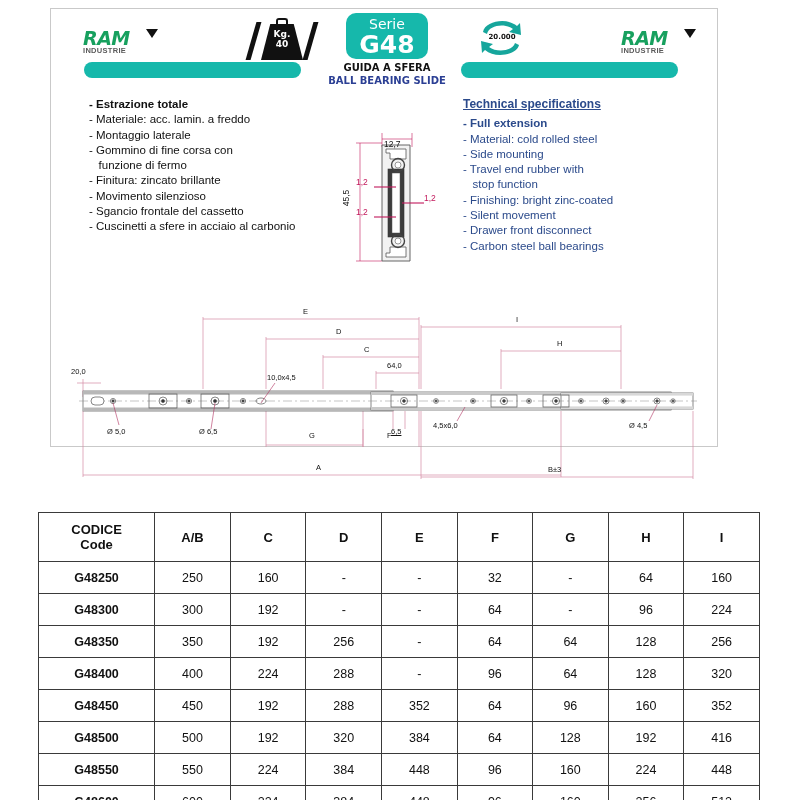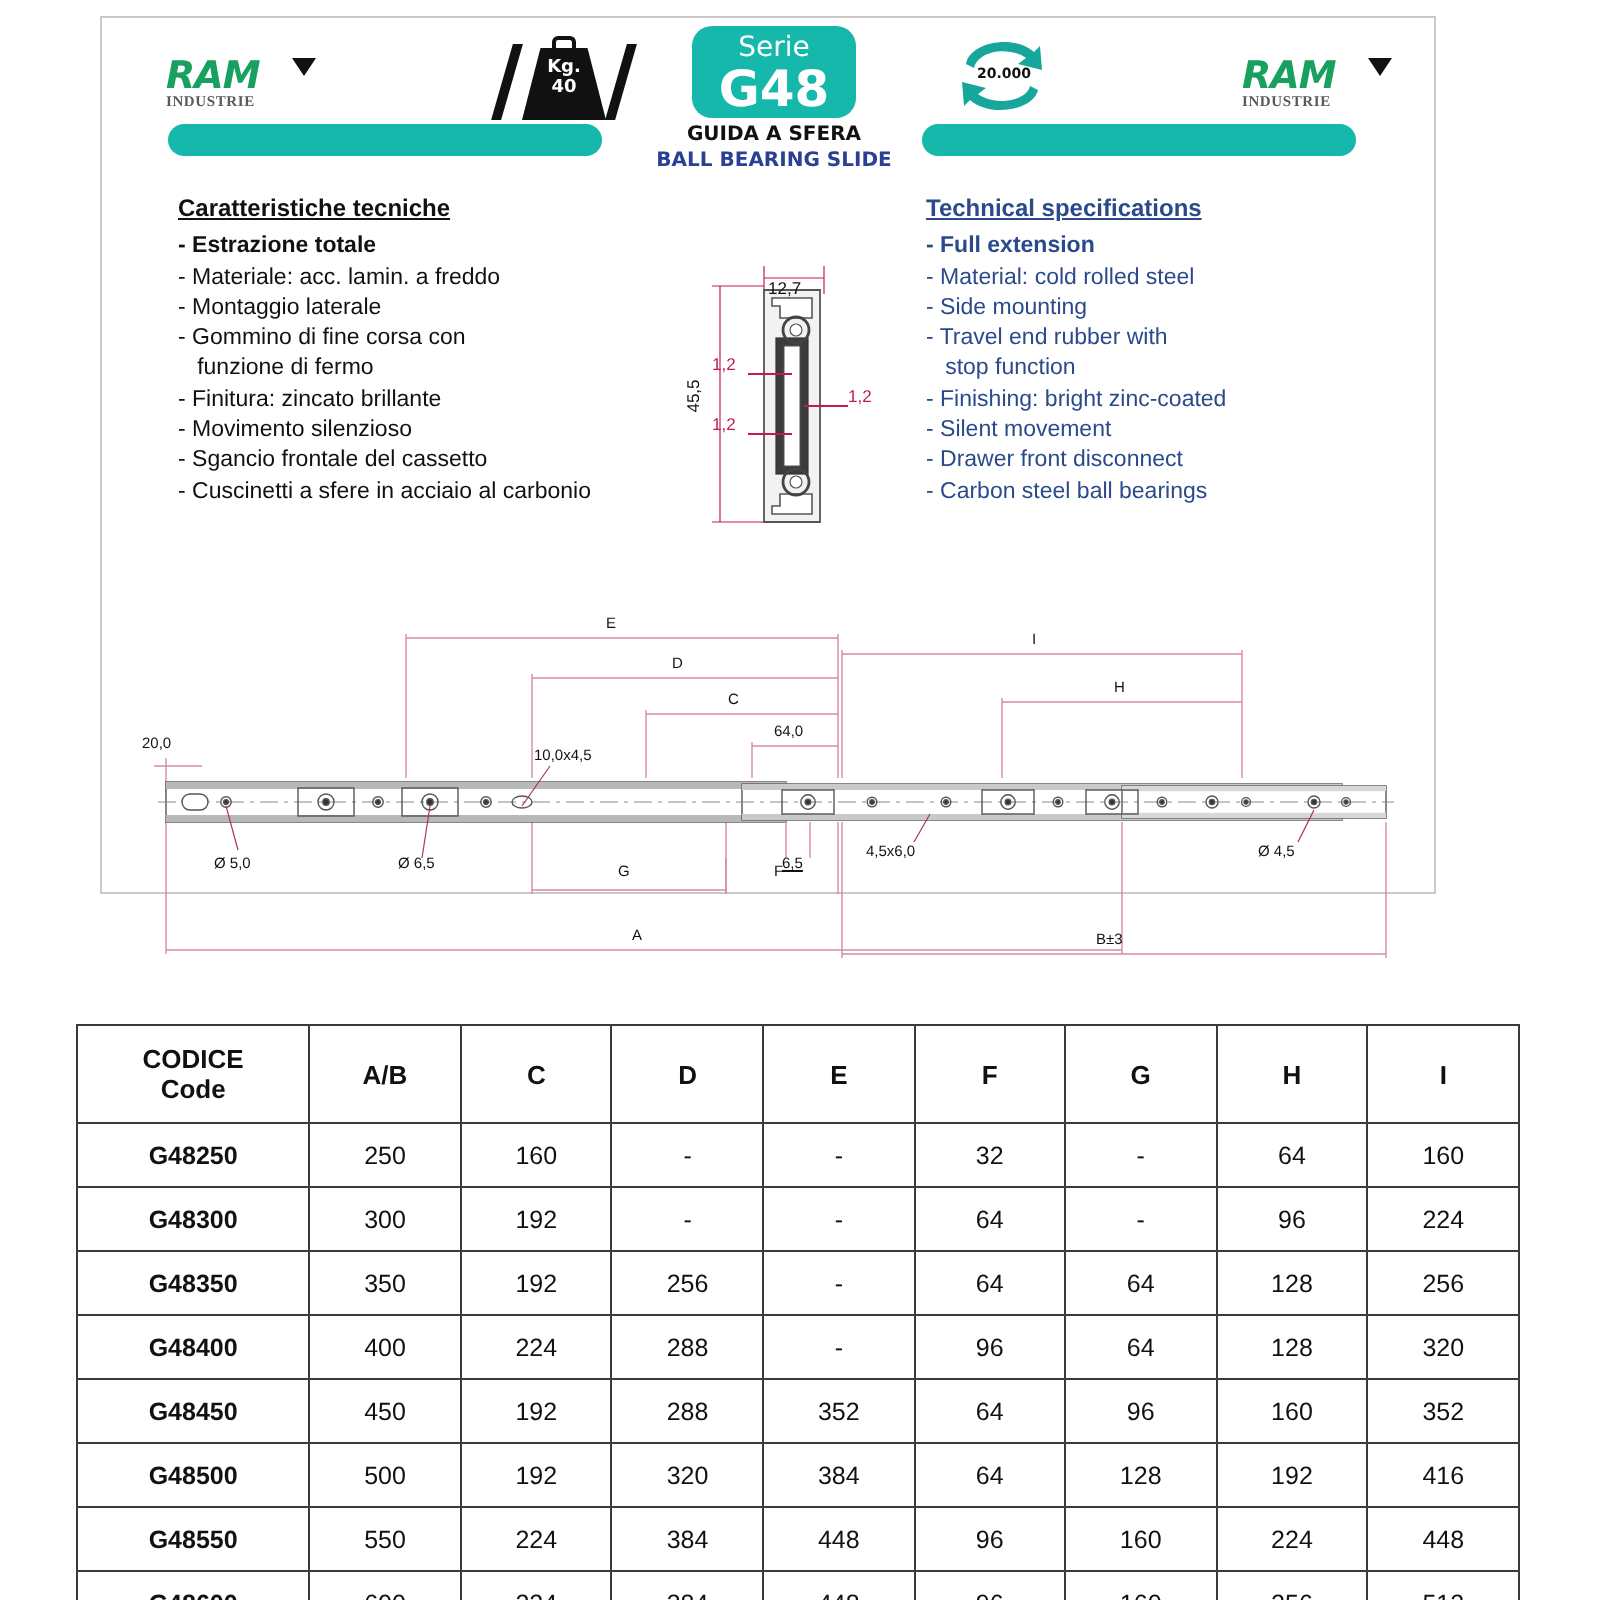--- a/index.html
+++ b/index.html
@@ -16,21 +16,21 @@
   
   .hdr{position:absolute;left:0;top:0;width:668px;height:88px;}
 
   .ram-logo{position:relative;width:78px;height:26px;}
   .ram-logo .ram-txt{
     font-family:"DejaVu Sans",sans-serif;font-weight:bold;font-size:19px;
     letter-spacing:-0.5px;color:#17a05e;line-height:19px;
     font-style:italic;
   }
   .ram-logo .ram-sub{
-    font-family:Liberation Serif, serif;font-weight:bold;font-size:7.5px;
+    font-family:Liberation Sans, sans-serif;font-weight:bold;font-size:7.5px;
     letter-spacing:0.3px;color:#5a5a5a;line-height:8px;margin-top:-1px;
   }
   .ram-logo .tri{
     position:absolute;right:3px;top:0px;width:0;height:0;
     border-left:6px solid transparent;border-right:6px solid transparent;
     border-top:9px solid #111;
   }
   .logo-left{position:absolute;left:32px;top:20px;}
   .logo-right{position:absolute;left:570px;top:20px;}
 
@@ -165,21 +165,20 @@
         <div class="tri"></div>
         <div class="ram-sub">INDUSTRIE</div>
       </div>
     </div>
 
     <div class="tealbar tealbar-l"></div>
     <div class="tealbar tealbar-r"></div>
   </div>
 
   <div class="spec spec-it">
-    <span class="title">Caratteristiche tecniche</span>
     <ul>
       <li class="b">- Estrazione totale</li>
       <li>- Materiale: acc. lamin. a freddo</li>
       <li>- Montaggio laterale</li>
       <li>- Gommino di fine corsa con</li>
       <li>   funzione di fermo</li>
       <li>- Finitura: zincato brillante</li>
       <li>- Movimento silenzioso</li>
       <li>- Sgancio frontale del cassetto</li>
       <li>- Cuscinetti a sfere in acciaio al carbonio</li>

